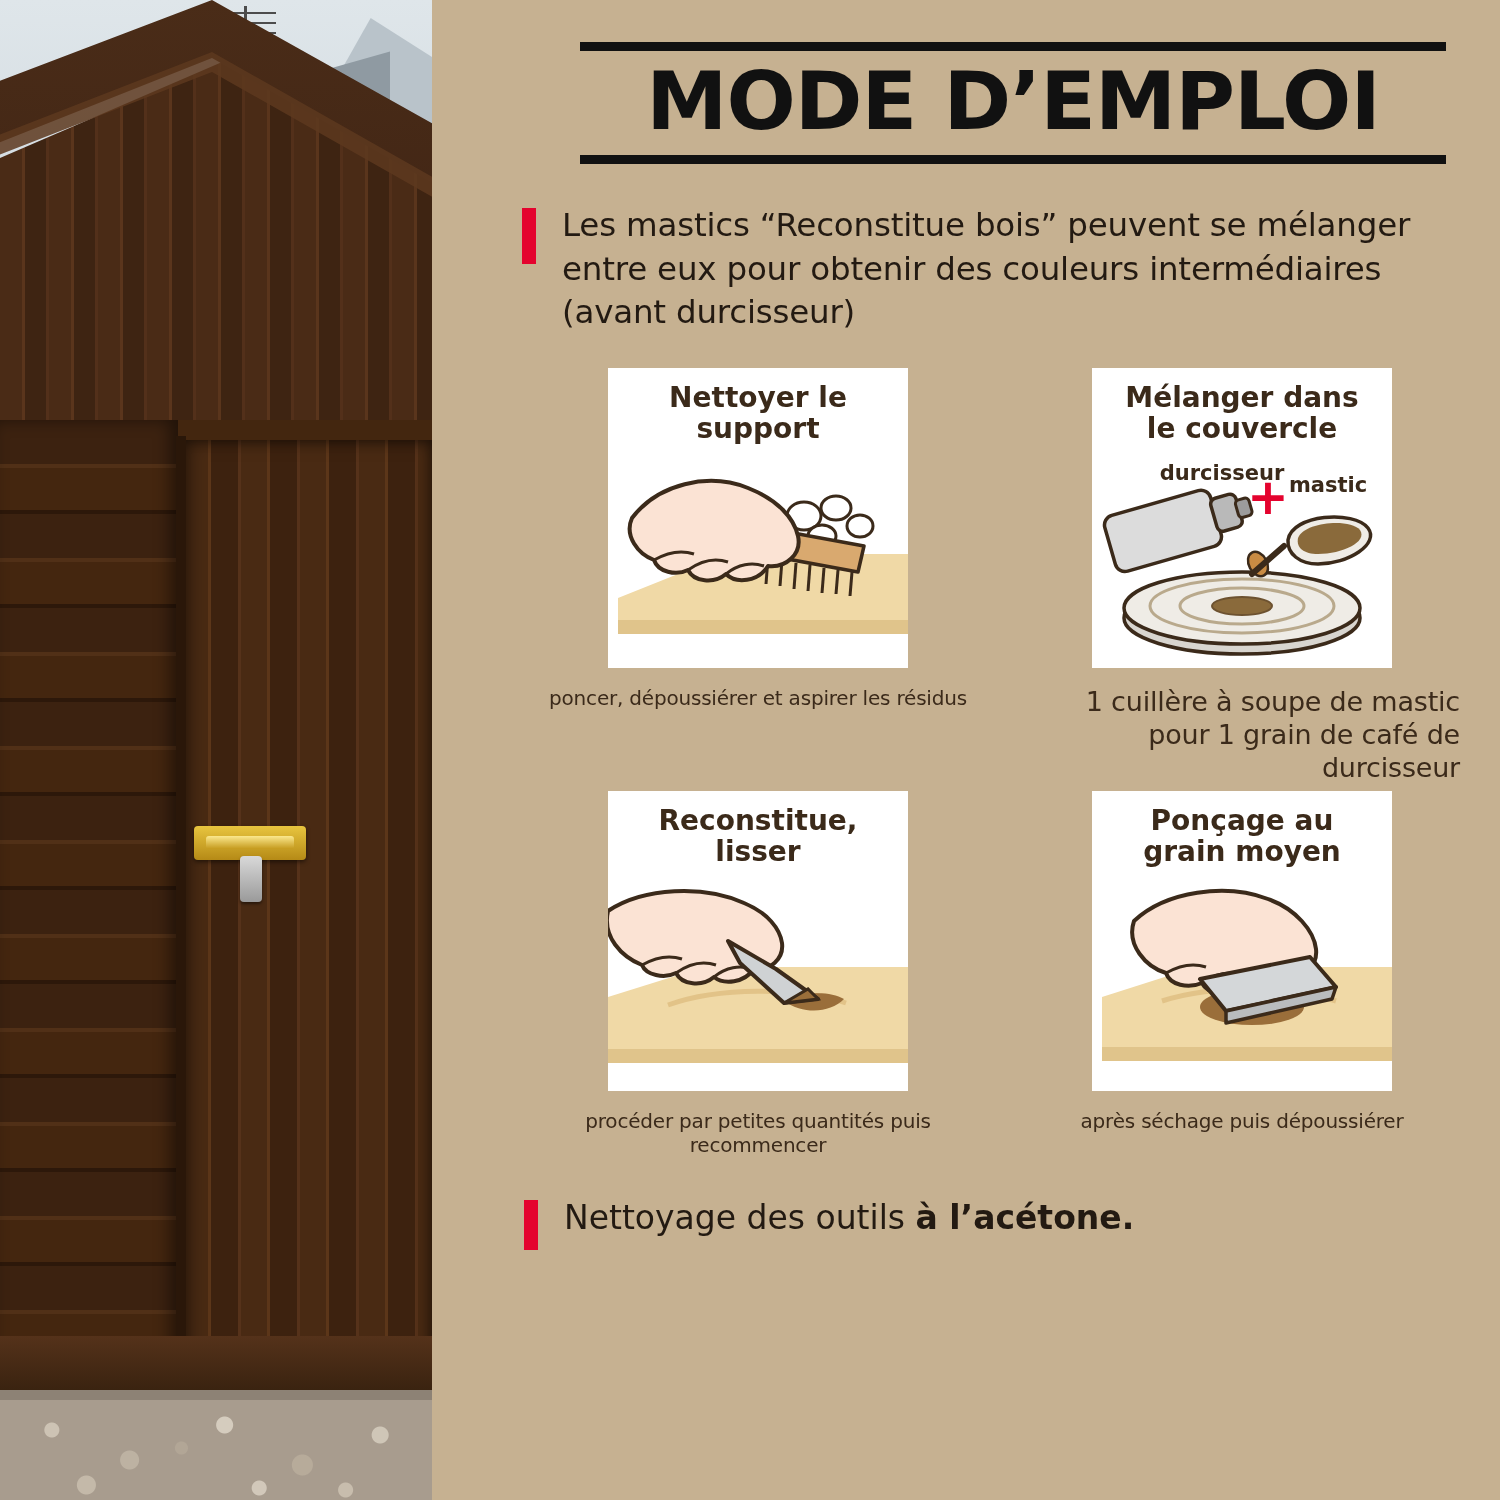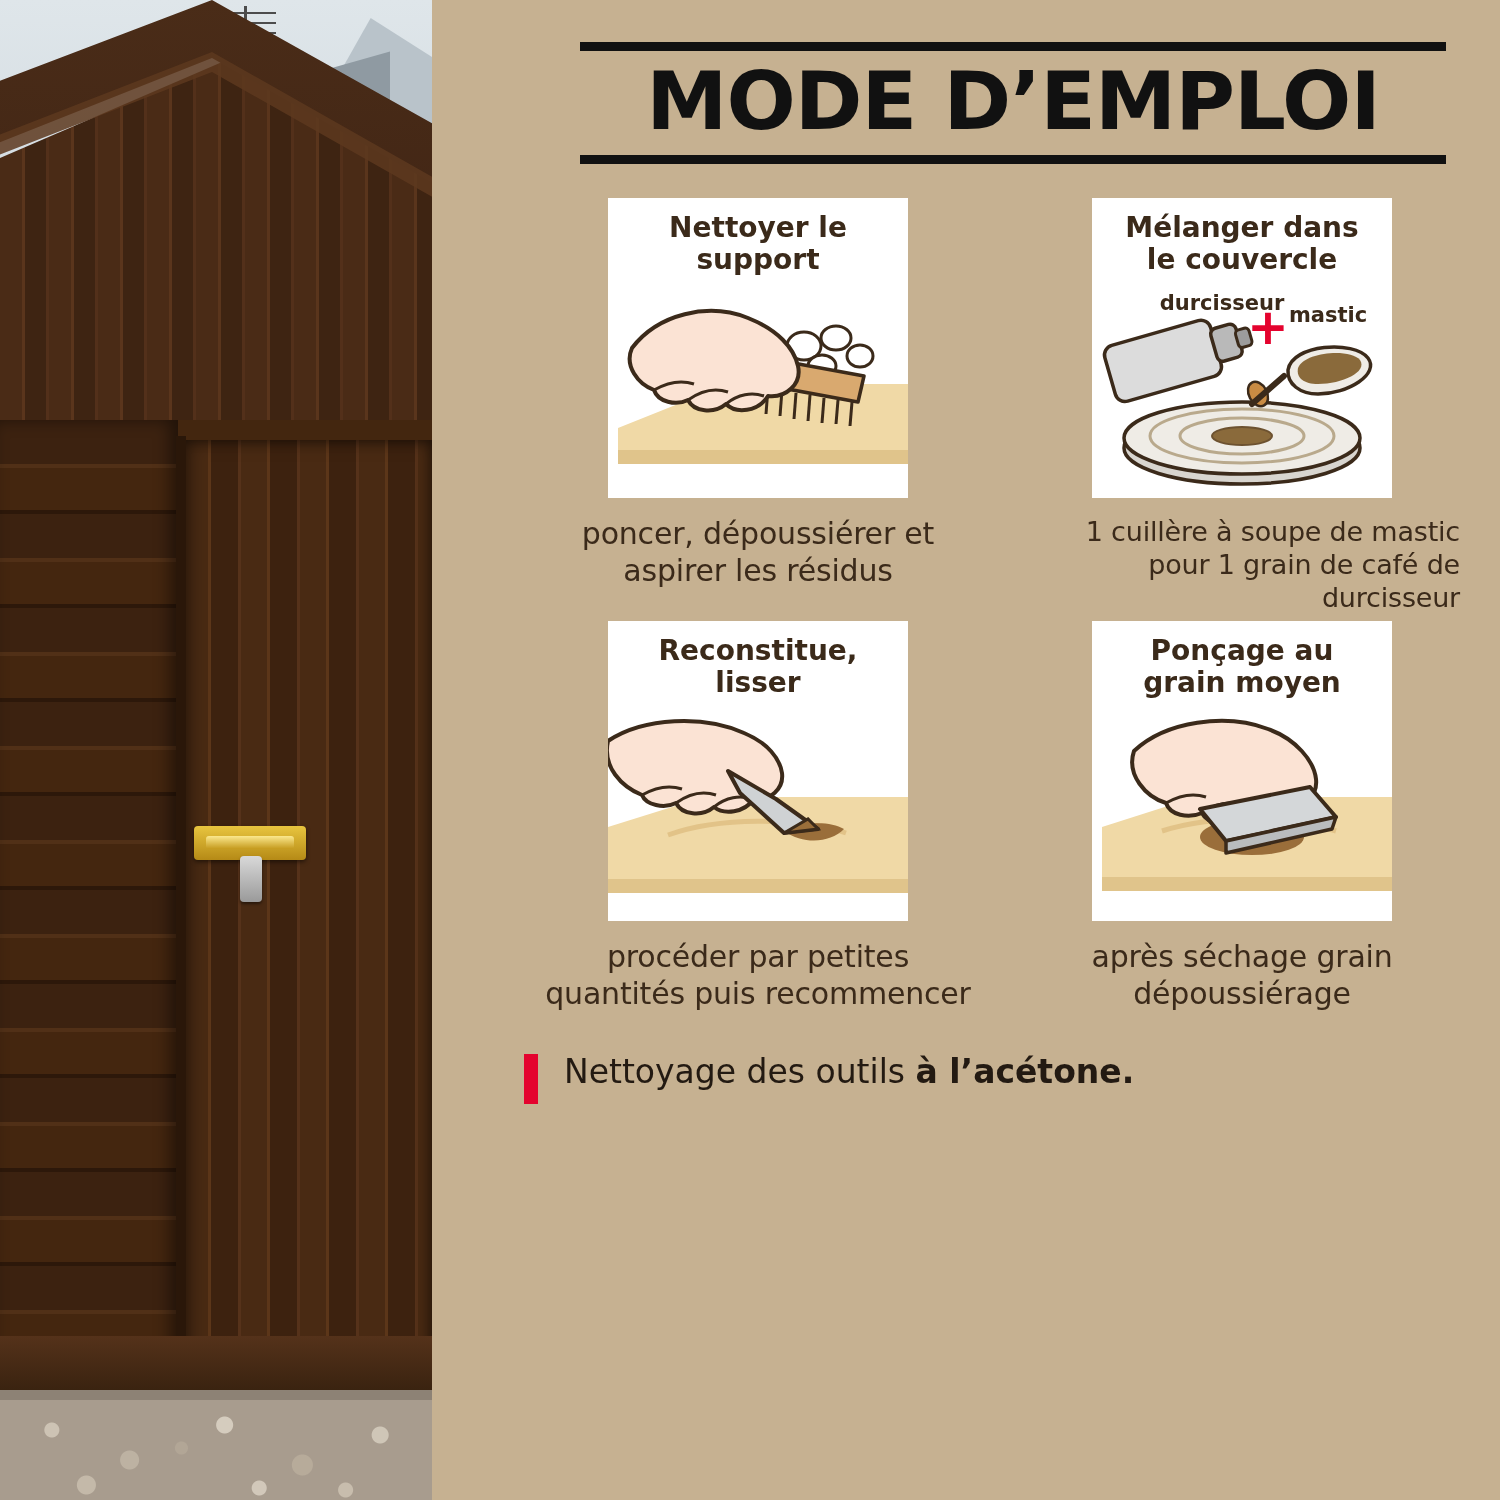--- a/index.html
+++ b/index.html
@@ -289,21 +289,21 @@
     font-size: 28px;
     line-height: 1.12;
     color: #3b2a1a;
     padding: 0 26px;
     z-index: 3;
   }
   .caption {
     margin-top: 18px;
     text-align: center;
     font-family: "DejaVu Sans", sans-serif;
-    font-size: 30px;
+    font-size: 20px;
     line-height: 1.22;
     color: #3b2a1a;
     letter-spacing: -0.2px;
   }
   .caption.big {
     font-size: 27px;
     font-weight: normal;
     text-align: right;
   }
 
@@ -356,20 +356,24 @@
   <div class="panel-divider"></div>
 
   <div class="content">
 
     <div class="title-block">
       <div class="rule-top"></div>
       <div class="title">MODE D’EMPLOI</div>
       <div class="rule-bottom"></div>
     </div>
 
+    <div class="intro">
+      <div class="red-bar"></div>
+      <div class="intro-text">Les mastics “Reconstitue bois” peuvent se mélanger entre eux pour obtenir des couleurs intermédiaires (avant durcisseur)</div>
+    </div>
 
     <div class="grid">
 
       <div class="cell">
         <div class="card">
           <div class="card-title">Nettoyer le support</div>
           <svg class="ill" viewBox="0 0 300 300">
             <path d="M10 230 L120 186 L300 186 L300 252 L10 252 Z" fill="#f0d9a6"></path>
             <path d="M10 252 L300 252 L300 266 L10 266 Z" fill="#e0c48b"></path>
             <ellipse cx="196" cy="148" rx="17" ry="14" fill="#fff" stroke="#3b2a1a" stroke-width="3"></ellipse>
@@ -464,21 +468,21 @@
                      C138 206 116 204 110 192
                      C96 198 78 194 74 182
                      C54 176 34 154 42 130 Z" fill="#fbe3d4" stroke="#3b2a1a" stroke-width="4" stroke-linejoin="round"></path>
             <path d="M74 182 C88 174 102 172 114 176" fill="none" stroke="#3b2a1a" stroke-width="3"></path>
             <path d="M110 192 C124 182 138 180 150 184" fill="none" stroke="#3b2a1a" stroke-width="3"></path>
             <path d="M150 196 C162 186 176 184 190 188" fill="none" stroke="#3b2a1a" stroke-width="3"></path>
             <path d="M108 188 L218 166 L244 196 L134 220 Z" fill="#d4d7d9" stroke="#3b2a1a" stroke-width="4" stroke-linejoin="round"></path>
             <path d="M134 220 L244 196 L240 208 L134 232 Z" fill="#b9bcbe" stroke="#3b2a1a" stroke-width="3.5" stroke-linejoin="round"></path>
           </svg>
         </div>
-        <div class="caption">après séchage grain dépoussiérage</div>
+        <div class="caption">après séchage puis dépoussiérer</div>
       </div>
 
     </div>
 
     <div class="footer">
       <div class="red-bar small"></div>
       <div class="footer-text"><span>Nettoyage des outils </span><b>à l’acétone.</b></div>
     </div>
 
   </div>

